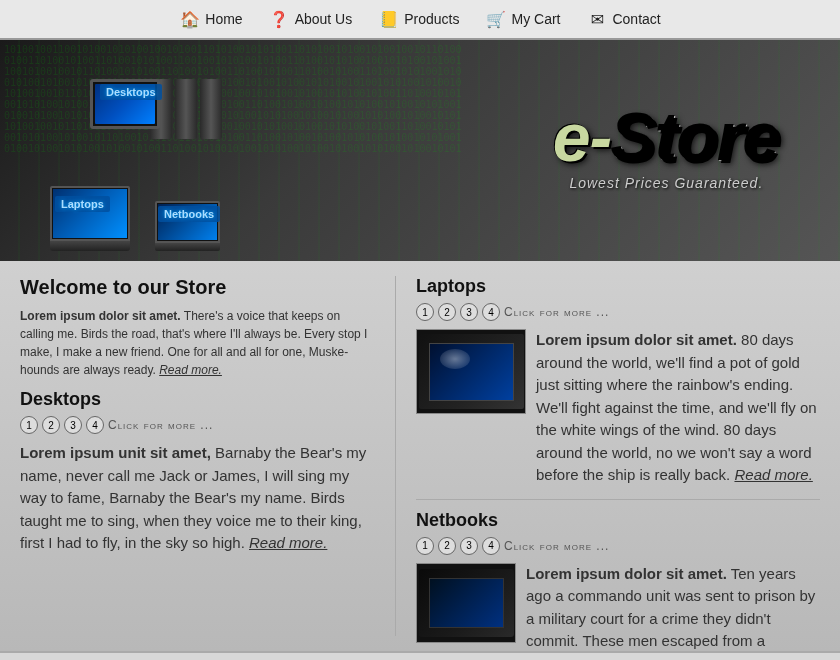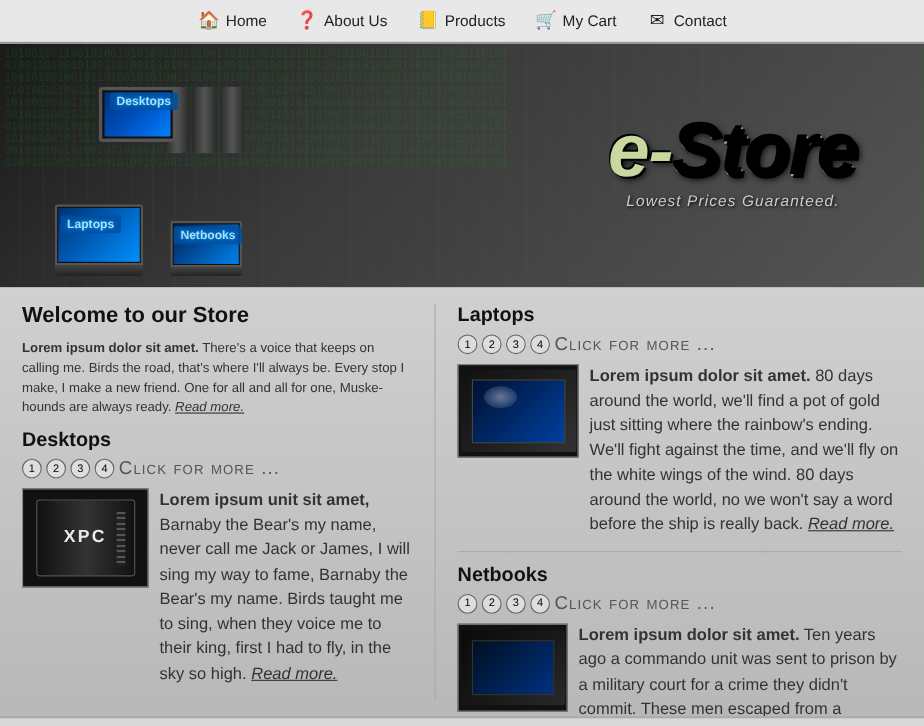--- a/index.html
+++ b/index.html
@@ -251,21 +251,21 @@
       border: 1px solid #666;
       border-radius: 50%;
       display: flex;
       align-items: center;
       justify-content: center;
       font-size: 10px;
       background: #ddd;
       cursor: pointer;
     }
     .click-more {
-      font-size: 17px;
+      font-size: 12px;
       color: #555;
       font-variant: small-caps;
       letter-spacing: 1px;
       cursor: pointer;
     }
 
     .product-row {
       display: flex;
       gap: 10px;
       align-items: flex-start;
@@ -501,26 +501,20 @@
     <div class="sub-section">
       <div class="sub-title">Desktops</div>
       <div class="pagination">
         <div class="page-num">1</div>
         <div class="page-num">2</div>
         <div class="page-num">3</div>
         <div class="page-num">4</div>
         <span class="click-more">Click for more ...</span>
       </div>
       <div class="product-row">
-        <div class="product-img desktop-img">
-          <div class="xpc-body">
-            <div class="xpc-vent"></div>
-            <span class="xpc-label">XPC</span>
-          </div>
-        </div>
         <p class="product-desc">
           <strong>Lorem ipsum unit sit amet,</strong><span> Barnaby the Bear's my name, never call me Jack or James, I will sing my way to fame, Barnaby the Bear's my name. Birds taught me to sing, when they voice me to their king, first I had to fly, in the sky so high.</span> <span class="read-more">Read more.</span>
         </p>
       </div>
     </div>
   </div>
 
   <div id="col-right">
 
     <div class="right-section">

